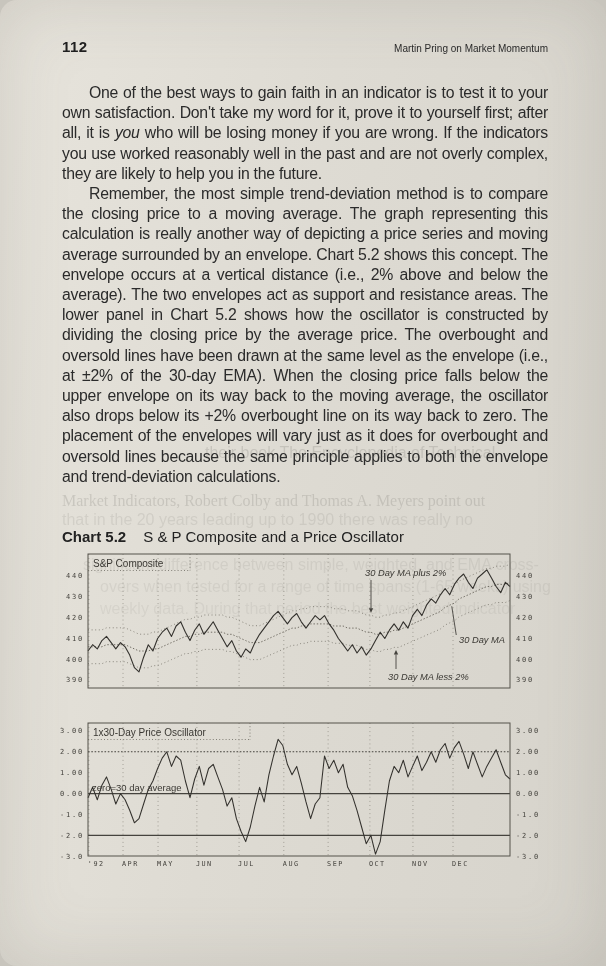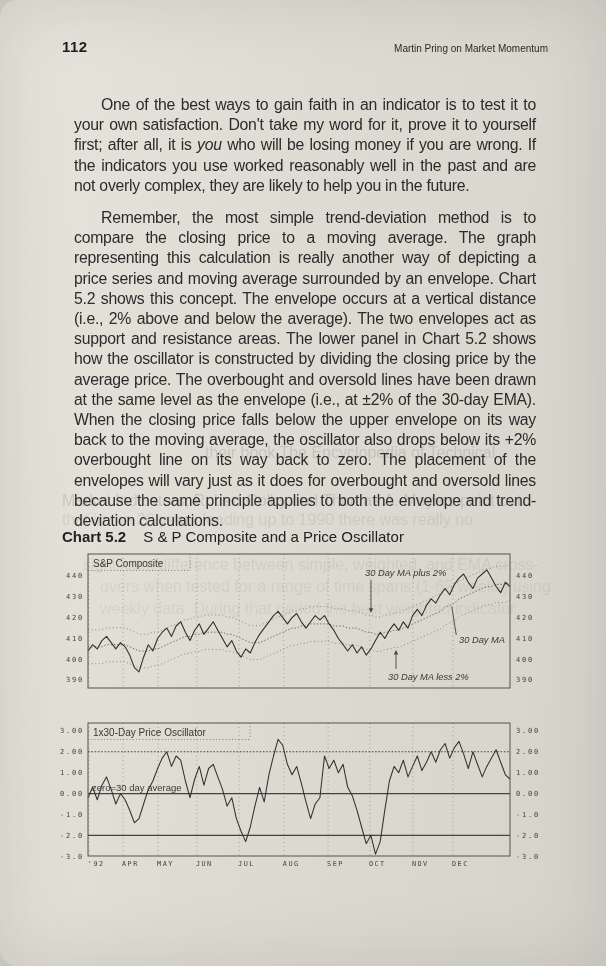--- a/index.html
+++ b/index.html
@@ -12,21 +12,21 @@
   }
   .page::after{content:"";position:absolute;inset:0;pointer-events:none;
     box-shadow:inset 0 0 70px rgba(110,105,95,.20);}
   .header{position:absolute;top:38px;left:62px;width:486px;
     display:flex;justify-content:space-between;align-items:baseline;}
   .pagenum{font-weight:bold;font-size:15px;color:#1f1f1f;letter-spacing:.5px;}
   .runhead{font-size:10px;color:#2a2a2a;}
   .bodytext{position:absolute;top:83px;left:62px;width:486px;
     font-size:15.8px;line-height:20.2px;color:#2b2b2b;
     text-align:justify;letter-spacing:-0.25px;}
-  .bodytext p{margin:12px;text-indent:27px;}
+  .bodytext p{margin:0;text-indent:27px;}
   .bodytext em{font-style:italic;}
   .ghost{position:absolute;color:#67655f;white-space:nowrap;
     filter:blur(.5px);pointer-events:none;font-size:16px;z-index:0;}
   .caption{position:absolute;top:520px;left:62px;font-size:15px;color:#222;z-index:2;margin-top:8px;}
   .caption .cap-label{font-weight:bold;margin-right:17px;}
   .figure{position:absolute;top:550px;left:40px;width:530px;height:345px;z-index:1;}
   .figure svg{display:block;}
 </style>
 </head>
 <body>
@@ -38,21 +38,21 @@
     <span class="runhead">Martin Pring on Market Momentum</span>
   </div>
 
   <div class="bodytext">
     <p><span>One of the best ways to gain faith in an indicator is to test it to your own satisfaction. Don't take my word for it, prove it to yourself first; after all, it is </span><em>you</em><span> who will be losing money if you are wrong. If the indicators you use worked reasonably well in the past and are not overly complex, they are likely to help you in the future.</span></p>
     <p>Remember, the most simple trend-deviation method is to compare the closing price to a moving average. The graph representing this calculation is really another way of depicting a price series and moving average surrounded by an envelope. Chart 5.2 shows this concept. The envelope occurs at a vertical distance (i.e., 2% above and below the average). The two envelopes act as support and resistance areas. The lower panel in Chart 5.2 shows how the oscillator is constructed by dividing the closing price by the average price. The overbought and oversold lines have been drawn at the same level as the envelope (i.e., at ±2% of the 30-day EMA). When the closing price falls below the upper envelope on its way back to the moving average, the oscillator also drops below its +2% overbought line on its way back to zero. The placement of the envelopes will vary just as it does for overbought and oversold lines because the same principle applies to both the envelope and trend-deviation calculations.</p>
   </div>
 
   <div id="ghost-layer">
       <div class="ghost" style="left: 205px; top: 444px; opacity: 0.2; ">their book The Encyclopedia of Technical</div>
-      <div class="ghost" style="left: 62px; top: 492px; opacity: 0.2;">Market Indicators, Robert Colby and Thomas A. Meyers point out</div>
+      <div class="ghost" style="left: 62px; top: 492px; opacity: 0.2; font-family: Liberation Serif, serif;">Market Indicators, Robert Colby and Thomas A. Meyers point out</div>
       <div class="ghost" style="left: 62px; top: 511px; opacity: 0.13;">that in the 20 years leading up to 1990 there was really no</div>
       <div class="ghost" style="left: 83px; top: 556px; opacity: 0.11;">significant difference between simple, weighted, and EMA cross-</div>
       <div class="ghost" style="left: 100px; top: 578px; opacity: 0.1;">overs when tested for a range of time spans (1-65 weeks) using</div>
       <div class="ghost" style="left: 100px; top: 600px; opacity: 0.09;">weekly data. During that period the best weighted indicator</div>
     </div>
 
   <div class="caption">
     <span class="cap-label">Chart 5.2</span><span>S &amp; P Composite and a Price Oscillator</span>
   </div>
 

